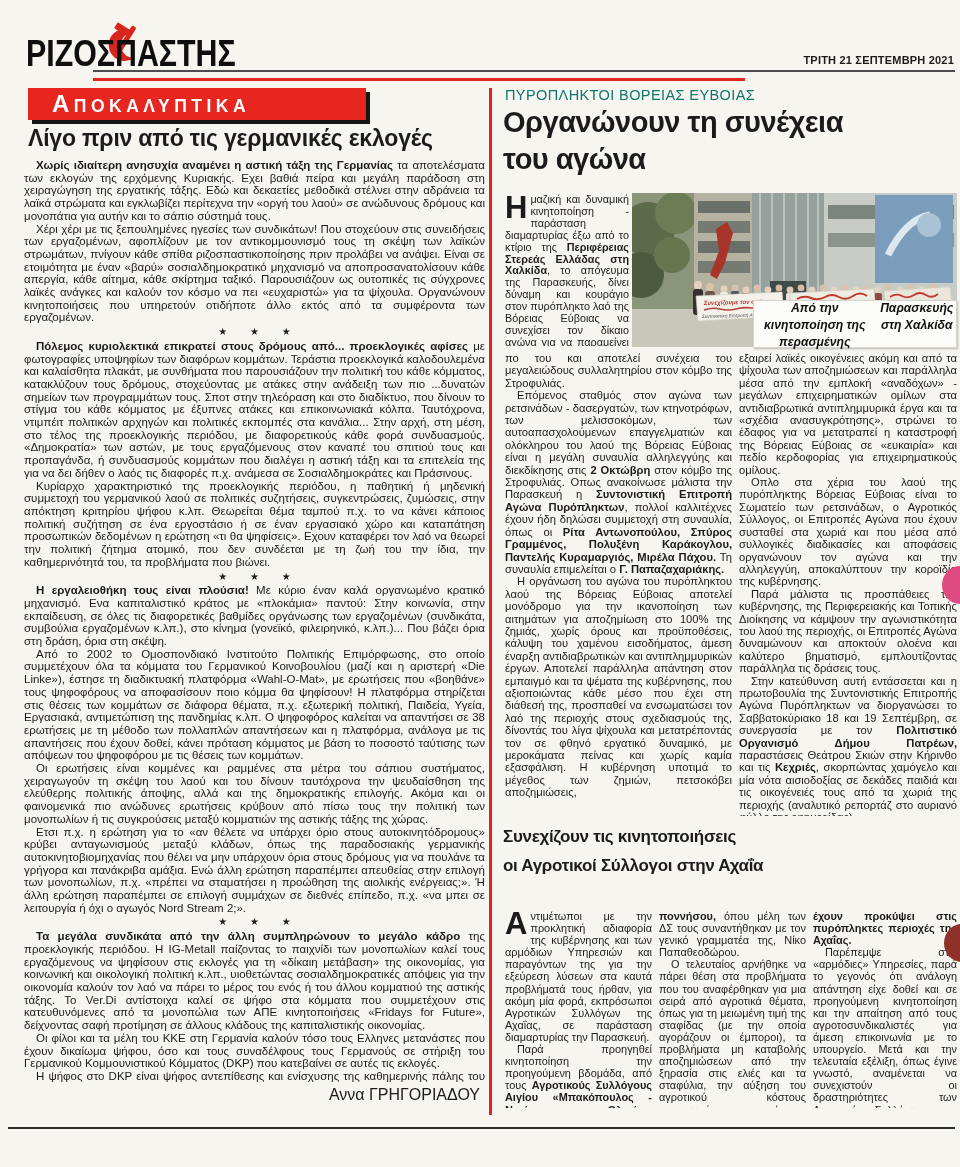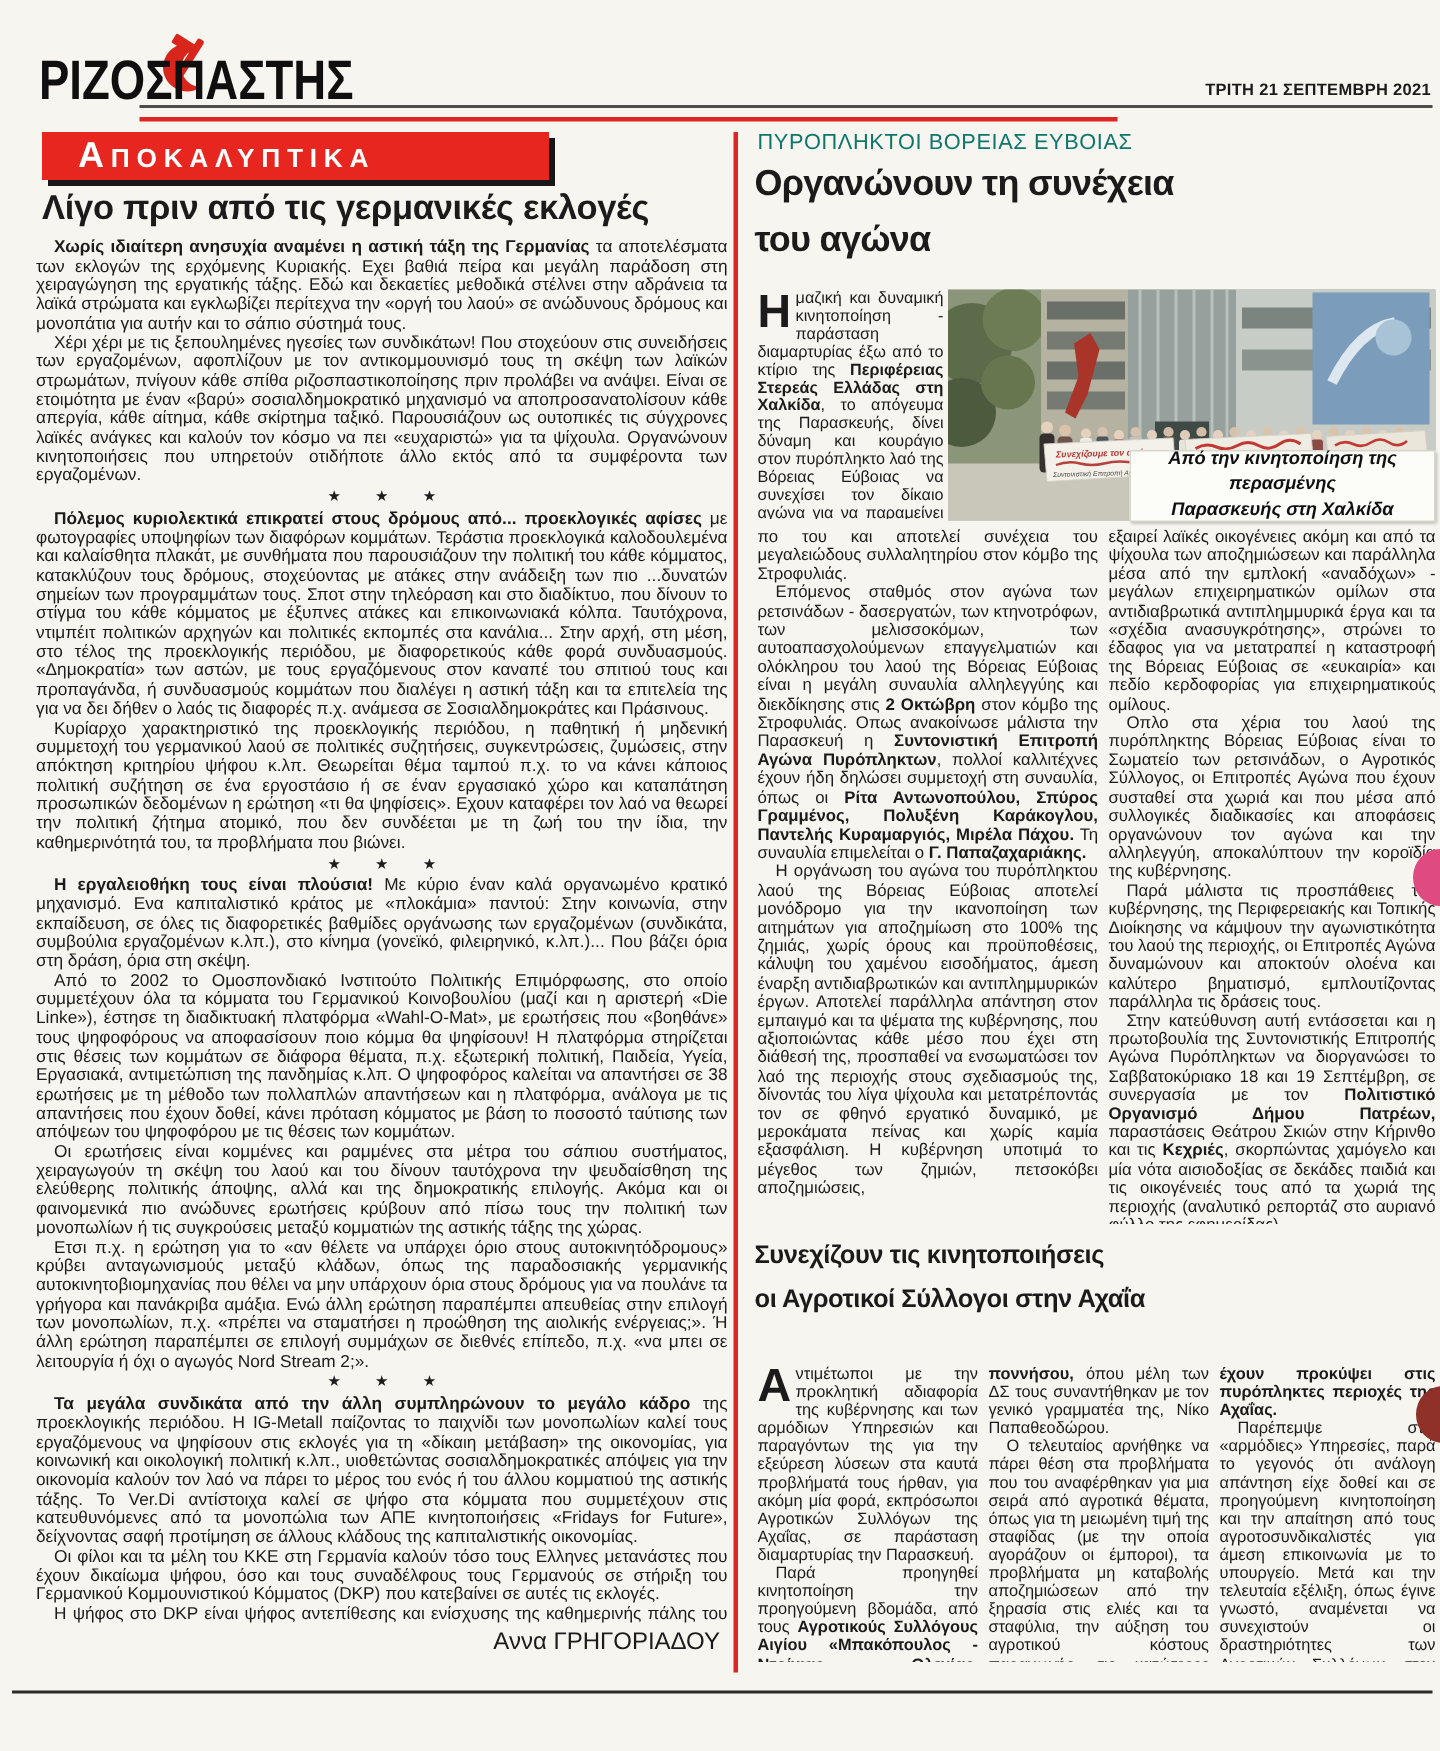--- a/index.html
+++ b/index.html
@@ -37,29 +37,29 @@
   }
   .para{margin:0;text-indent:12px}
   .para.noindent{text-indent:0}
   .seg-b{font-weight:700}
   .stars{text-align:center;font-size:10px;letter-spacing:10px;padding:2px 0 1px;text-indent:10px;color:#1d1d1d}
   #left-byline{left:28px;top:1086px;width:452px;text-align:right;font-weight:400;font-size:16px;line-height:17px}
   #red-vrule{left:489px;top:88px;width:3px;height:1027px;background:#e02620}
 
   
   #kicker{left:505px;top:87px;font-size:14.5px;font-weight:400;letter-spacing:.4px;color:#0f766e}
-  #euboea-headline{left:503px;top:104px;width:450px;font-size:24px;line-height:37px;font-weight:800;letter-spacing:-.5px}
+  #euboea-headline{left:503px;top:104px;width:450px;font-size:29px;line-height:37px;font-weight:800;letter-spacing:-.5px}
   .colbody{overflow:hidden;text-align:justify}
   #euboea-intro{left:505px;top:194px;width:124px;height:152px;font-size:10.8px;line-height:11.9px}
   .drop{float:left;font-size:31px;line-height:25px;font-weight:700;padding:1px 3px 0 0}
   #photo{left:632px;top:193px;width:325px;height:154px;background:#aab0a6;overflow:visible}
   #photo svg{display:block}
   #photo-caption{
     position:absolute;left:121px;top:107px;width:204px;height:48px;background:#fcfcf8;
-    display:flex;flex-direction:column;justify-content:flex-end;text-align:center;
+    display:flex;justify-content:space-between;text-align:center;
     font-style:italic;font-weight:700;font-size:12.2px;line-height:1.4;color:#101010;
     box-shadow:0 0 0 1px #d8d5cc inset, 1px 1px 2px rgba(0,0,0,.25);
   }
   #euboea-col1{left:505px;top:352px;width:227px;height:464px;font-size:11.2px;line-height:12.4px}
   #euboea-col2{left:739px;top:352px;width:218px;height:464px;font-size:11.2px;line-height:12.4px}
 
   
   #achaia-headline{left:503px;top:822px;width:454px;font-size:17px;line-height:29px;font-weight:700;letter-spacing:-.3px}
   .achaia-col{top:910px;height:198px;font-size:10.9px;line-height:12.1px}
   #achaia-colA{left:505px;width:147px}

